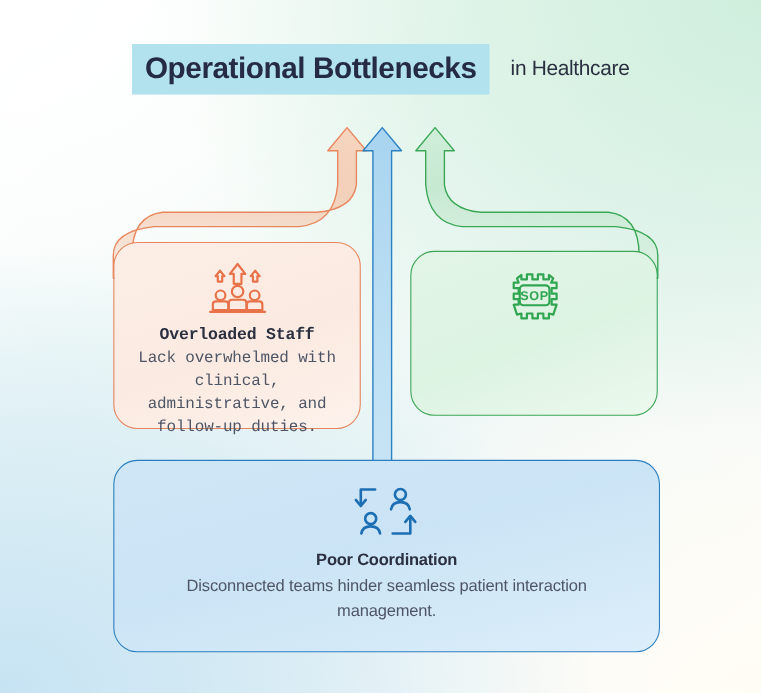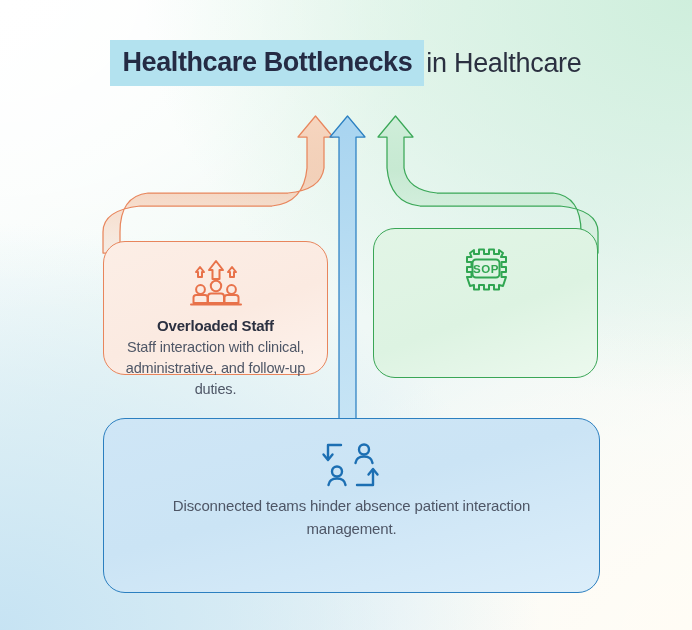--- a/index.html
+++ b/index.html
@@ -35,44 +35,45 @@
     color:#252b44;
     font-size:27px;
     font-weight:bold;
     letter-spacing:-0.4px;
     padding:7px 12px 8px 12px;
     vertical-align:middle;
   }
   .title-rest {
     display:inline-block;
     color:#2b3040;
-    font-size:27px;
+    font-size:19px;
     font-weight:normal;
     letter-spacing:-0.3px;
-    padding-left:2px;
+    padding-left:19px;
     vertical-align:middle;
     text-align:center;
   }
 
   
   .connectors { position:absolute; left:0; top:0; width:692px; height:630px; z-index:2; }
 
   
   .card {
     position:absolute;
     border-radius:22px;
     border-width:1.3px;
     border-style:solid;
     z-index:4;
     text-align:center;
   }
   #card-overloaded {
-    left:103px; top:241px; width:225px; height:134px;
+    left:103px; top:220px; width:225px; height:170px;
     background:linear-gradient(160deg,#fceee6 0%, #fbeae1 55%, #fdf2ec 100%);
     border-color:#e8855c;
+    font-family:Liberation Mono, monospace;
   }
   #card-sops {
     left:373px; top:228px; width:225px; height:150px;
     background:linear-gradient(160deg,#e2f5e6 0%, #ddf3e2 55%, #ecf9ee 100%);
     border-color:#3aa656;
   }
   #card-coordination {
     left:103px; top:418px; width:497px; height:175px;
     background:linear-gradient(165deg,#cfe6f6 0%, #cbe4f5 45%, #dceefa 100%);
     border-color:#2b7fc0;
@@ -100,21 +101,21 @@
     padding:0 14px;
   }
   #card-coordination .card-body { padding:0 40px; line-height:23px; font-size:15px; }
 </style>
 </head>
 <body>
 
 <div class="bg"></div>
 
 <div class="title-row">
-  <span class="title-hl">Healthcare Bottlenecks</span><span class="title-rest">in Healthcare</span>
+  <span class="title-hl">Operational Bottlenecks</span><span class="title-rest">in Healthcare</span>
 </div>
 
 <svg class="connectors" viewBox="0 0 692 630">
   <defs>
     <linearGradient id="gOrange" x1="0" y1="1" x2="0" y2="0">
       <stop offset="0%" stop-color="#f6d9c8" stop-opacity="0.45"></stop>
       <stop offset="55%" stop-color="#f4c3a6" stop-opacity="0.75"></stop>
       <stop offset="100%" stop-color="#f7d4bd" stop-opacity="0.95"></stop>
     </linearGradient>
     <linearGradient id="gBlue" x1="0" y1="1" x2="0" y2="0">
@@ -189,21 +190,21 @@
 
     <circle cx="14.5" cy="31.5" r="4.4"></circle>
     <path d="M7.5 45 L7.5 39.5 Q7.5 37 10.2 37 L19 37 Q21.5 37 21.5 39.5 L21.5 45 Z"></path>
 
     <circle cx="45.5" cy="31.5" r="4.4"></circle>
     <path d="M38.5 45 L38.5 39.5 Q38.5 37 41 37 L49.8 37 Q52.5 37 52.5 39.5 L52.5 45 Z"></path>
 
     <path d="M5 46.5 L55 46.5"></path>
   </svg>
   <div class="card-title">Overloaded Staff</div>
-  <div class="card-body">Staff interaction with clinical, administrative, and follow-up duties.</div>
+  <div class="card-body">Lack overwhelmed with clinical, administrative, and follow-up duties.</div>
 </div>
 
 <div class="card" id="card-sops">
   <svg class="card-icon" width="52" height="50" viewBox="0 0 52 50" fill="none" stroke="#31a652" stroke-width="2" stroke-linejoin="round" stroke-linecap="round">
 
     <path d="M14 5 L14 9 L19 9 L19 4.5 L24 4.5 L24 9 L29 9 L29 4.5 L34 4.5 L34 9 L39 9
              L39 5 L43 8 L41 12 L46 12 L46 17 L41.5 17 L41.5 22 L46 22 L46 27 L41.5 27
              L41.5 32 L46 32 L43 41 L39 40 L39 44.5 L34 44.5 L34 40 L29 40 L29 44.5
              L24 44.5 L24 40 L19 40 L19 44.5 L14 44.5 L14 40 L10 41 L7 32 L11.5 32
              L11.5 27 L7 27 L7 22 L11.5 22 L11.5 17 L7 17 L7 12 L11.5 12 L10 8 Z"></path>
@@ -222,14 +223,15 @@
 
     <circle cx="43" cy="8.5" r="5"></circle>
     <path d="M34.5 22 Q35.5 15.5 43 15.5 Q50.5 15.5 51.5 22"></path>
 
     <circle cx="16" cy="30.5" r="5"></circle>
     <path d="M7.5 44 Q8.5 37.5 16 37.5 Q23.5 37.5 24.5 44"></path>
 
     <path d="M36 44 L52 44 L52 29"></path>
     <path d="M47.5 33.5 L52 28 L56.5 33.5"></path>
   </svg>
-  <div class="card-body">Disconnected teams hinder absence patient interaction management.</div>
+  <div class="card-title">Poor Coordination</div>
+  <div class="card-body">Disconnected teams hinder seamless patient interaction management.</div>
 </div>
 
 </body></html>

